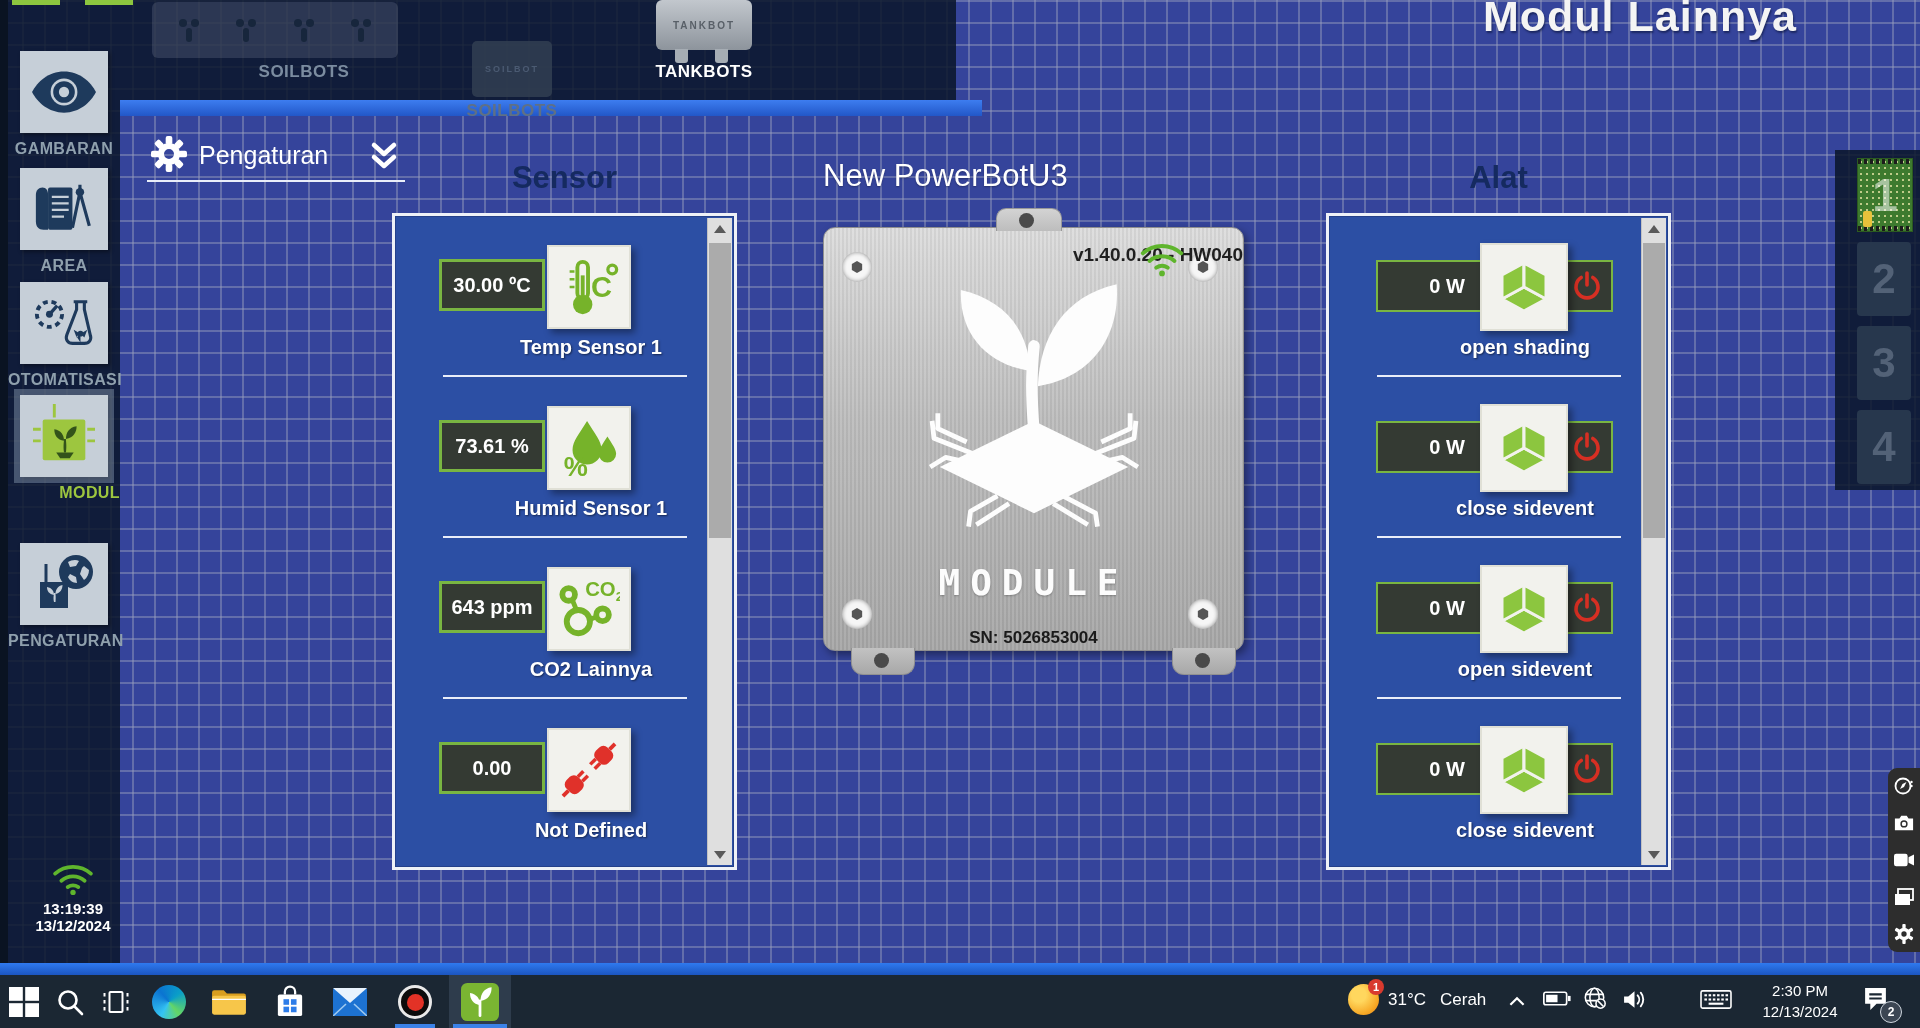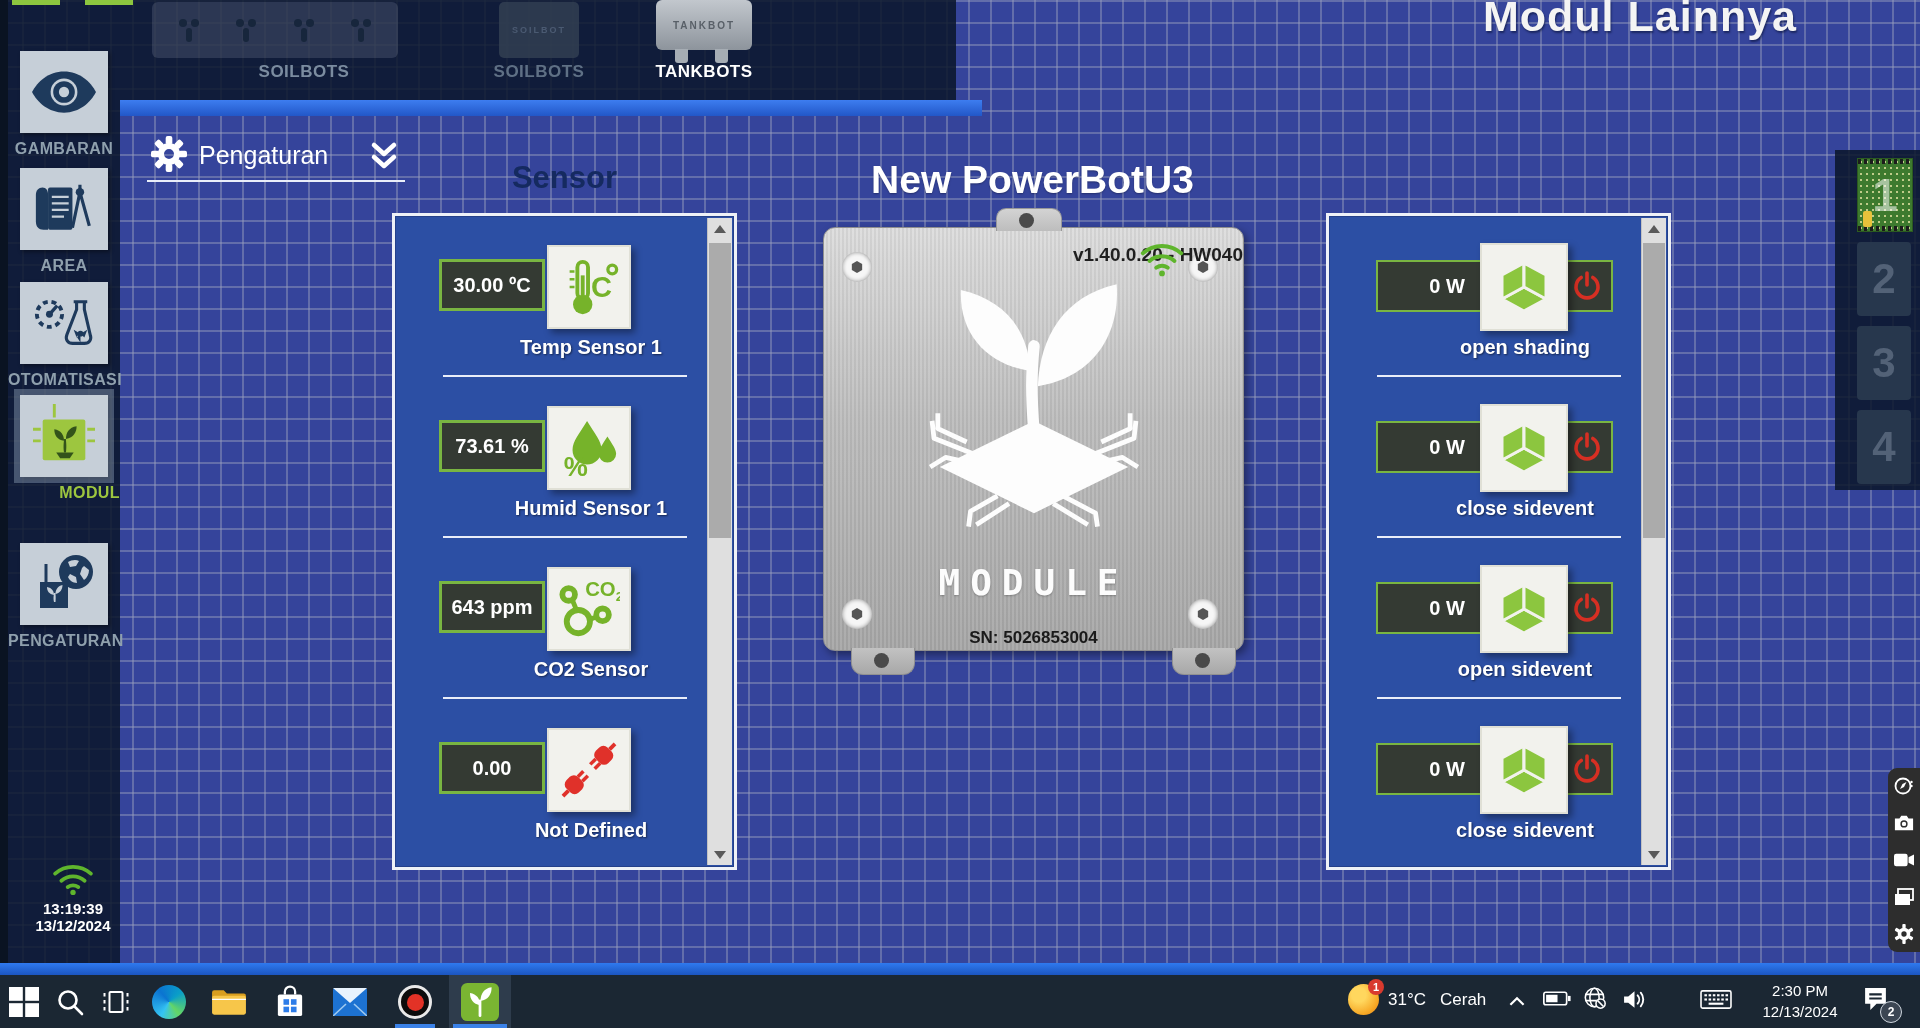--- a/index.html
+++ b/index.html
@@ -53,22 +53,22 @@
   .wifi-clock{position:absolute;left:8px;top:862px;width:130px;text-align:center;}
   .wifi-clock .t{color:#fff;font-weight:700;font-size:15px;line-height:17px;}
   
   .settings{position:absolute;left:147px;top:134px;width:260px;height:50px;cursor:pointer;}
   .settings .s-lbl{position:absolute;left:52px;top:7px;font-size:25px;color:#fff;font-weight:400;}
   .settings .underline{position:absolute;left:0;top:46px;width:258px;height:2px;background:#e9eef9;}
   .settings .gearwrap{position:absolute;left:4px;top:2px;}
   .settings .chev{position:absolute;left:222px;top:6px;}
   
   .col-title{position:absolute;top:160px;width:345px;text-align:center;font-size:31px;font-weight:800;color:#152a60;}
-  .dev-title{position:absolute;left:823px;top:158px;width:419px;text-align:center;font-size:39px;
-    font-weight:700;color:#fff;text-shadow:0 1px 2px rgba(0,0,0,.3);}
+  .dev-title{position:absolute;left:823px;top:158px;width:419px;text-align:left;font-size:31px;
+    font-weight:400;color:#fff;text-shadow:0 1px 2px rgba(0,0,0,.3);}
   
   .panel{position:absolute;top:213px;width:339px;height:651px;background:#2c4fa4;
     border:3px solid #eef1f7;box-shadow:inset 0 0 0 1px #24408a;}
   .scrollbar{position:absolute;right:2px;top:2px;bottom:2px;width:24px;background:#dfdfdf;border-left:1px solid #c2c2c2;}
   .sb-btn{position:absolute;left:0;width:24px;height:22px;background:#dfdfdf;}
   .sb-up{top:0;} .sb-down{bottom:0;}
   .sb-up::after,.sb-down::after{content:'';position:absolute;left:6px;width:0;height:0;
     border-left:6px solid transparent;border-right:6px solid transparent;}
   .sb-up::after{top:7px;border-bottom:8px solid #5a5a5a;}
   .sb-down::after{top:8px;border-top:8px solid #5a5a5a;}
@@ -184,21 +184,21 @@
         <svg width="38" height="38" viewBox="0 0 38 38">
             <g fill="#17263c">
               <circle cx="13" cy="12" r="4"></circle>
               <circle cx="25" cy="12" r="4"></circle>
               <rect x="16" y="17" width="6" height="14" rx="3"></rect>
             </g>
           </svg>
       </div>
       <span class="lbl lbl-dim1">SOILBOTS</span>
     </div>
-    <div class="tab" style="left:464px;width:150px;">
+    <div class="tab" style="left:437px;width:150px;margin-top:39px;">
       <div class="soil-thumb">SOILBOT</div>
       <span class="lbl lbl-dim2">SOILBOTS</span>
     </div>
     <div class="tab" style="left:629px;width:150px;">
       <div class="tank-thumb">TANKBOT</div>
       <div class="tank-leg" style="left:46px;"></div>
       <div class="tank-leg" style="left:86px;"></div>
       <span class="lbl lbl-white">TANKBOTS</span>
     </div>
 
@@ -323,20 +323,21 @@
         <svg width="30" height="32" viewBox="0 0 30 32" fill="none" stroke="#fff" stroke-width="4.5" stroke-linecap="round" stroke-linejoin="round">
           <path d="M5 5l10 9 10-9"></path>
             <path d="M5 17l10 9 10-9"></path>
           </svg>
       </span>
       <div class="underline"></div>
     </div>
 
     <div class="col-title" style="left:392px;">Sensor</div>
     <div class="dev-title">New PowerBotU3</div>
+    <div class="col-title" style="left:1326px;">Alat</div>
 
     <div class="panel" style="left:392px;">
       <div class="row" style="top:0;">
         <div class="value-box">30.00 ºC</div>
         <div class="icon-tile s-tile">
           <svg width="62" height="62" viewBox="0 0 64 64">
             <rect x="20" y="6" width="11" height="38" rx="5.5" fill="none" stroke="#76b32a" stroke-width="4"></rect>
             <circle cx="25.5" cy="50" r="10" fill="#76b32a"></circle>
               <path d="M25.5 44V20" stroke="#76b32a" stroke-width="4"></path>
             <g stroke="#76b32a" stroke-width="2.4">
@@ -369,21 +370,21 @@
                 <circle cx="21" cy="45" r="12"></circle>
                 <circle cx="11" cy="17" r="6.5"></circle>
                 <circle cx="46" cy="38" r="6.5"></circle>
               </g>
             <g stroke="#76b32a" stroke-width="5">
                 <path d="M15 23l4 10M32 43l8-3"></path>
               </g>
             <text x="28" y="19" font-size="21" font-weight="bold" fill="#76b32a" font-family="Liberation Sans,sans-serif">CO<tspan font-size="14" dy="5">2</tspan></text>
             </svg>
         </div>
-        <div class="r-lbl">CO2 Sensor</div>
+        <div class="r-lbl">CO2 Lainnya</div>
         <div class="divider"></div>
       </div>
       <div class="row" style="top:483px;">
         <div class="value-box">0.00</div>
         <div class="icon-tile s-tile">
           <svg width="62" height="62" viewBox="0 0 64 64" fill="#e0312a">
             <g transform="rotate(45 32 32)">
               <rect x="23" y="2" width="18" height="17" rx="6"></rect>
                 <rect x="27" y="19" width="3.6" height="8"></rect>
                 <rect x="33.5" y="19" width="3.6" height="8"></rect>

